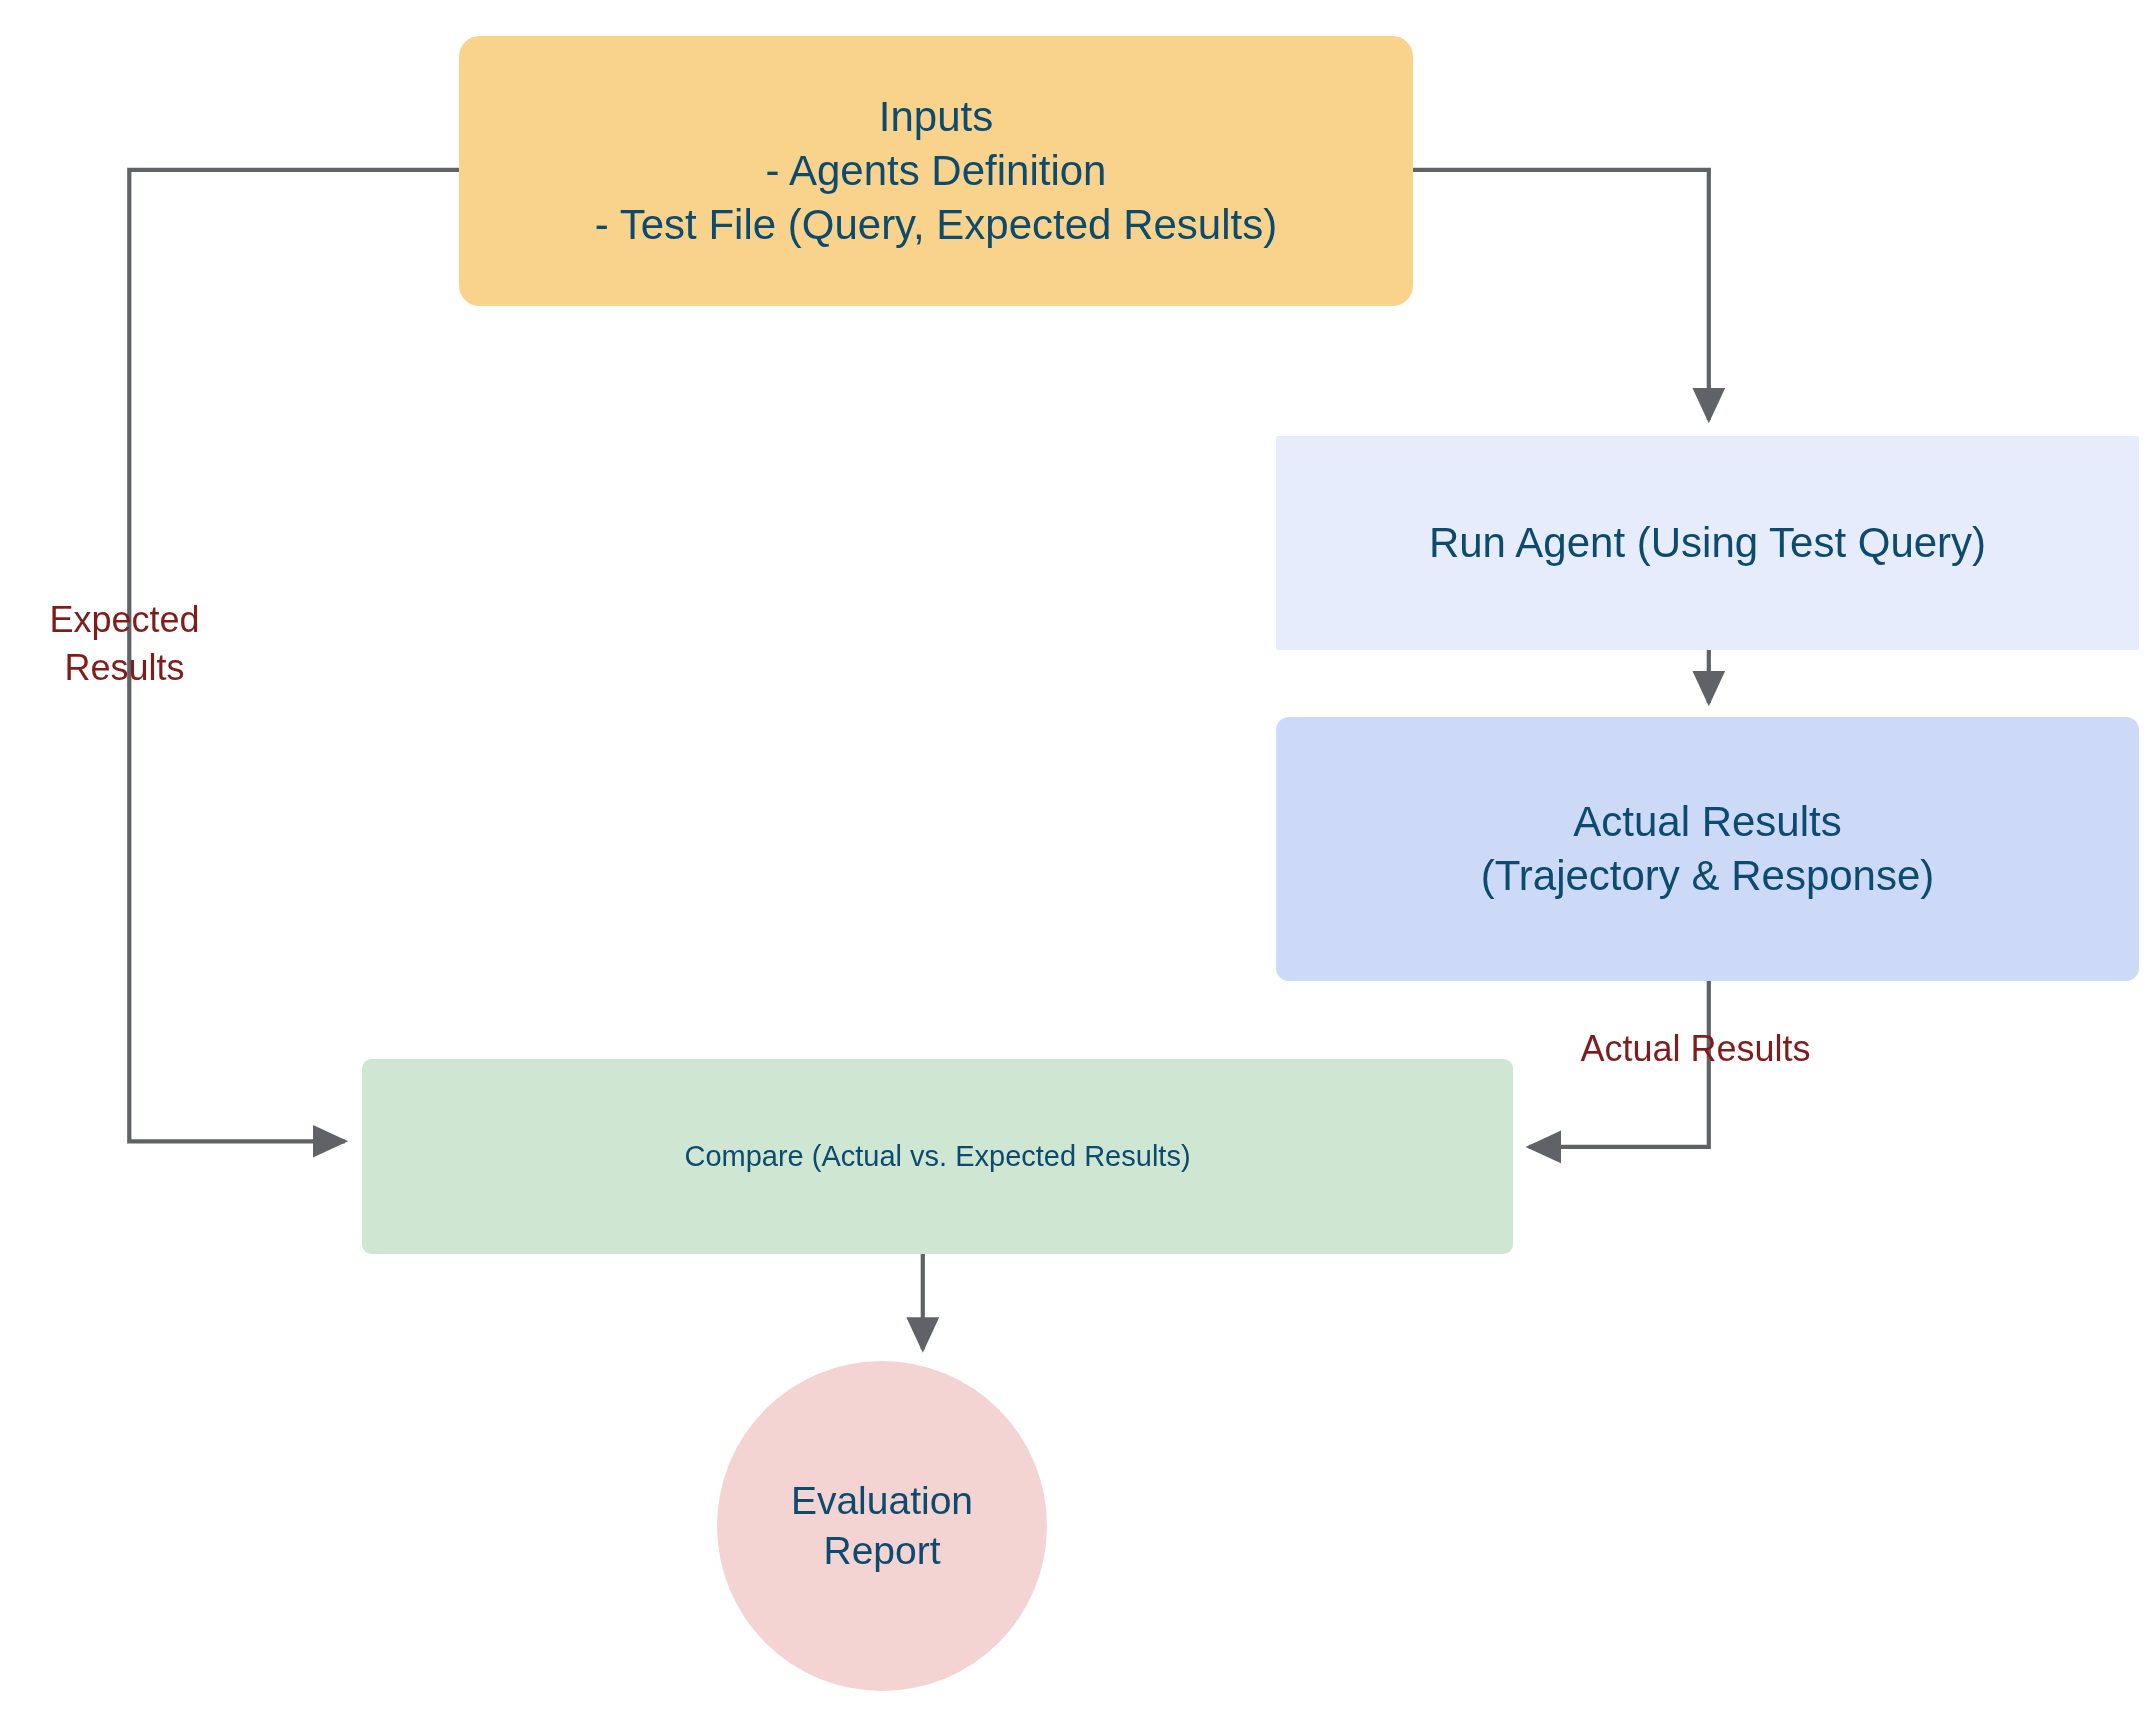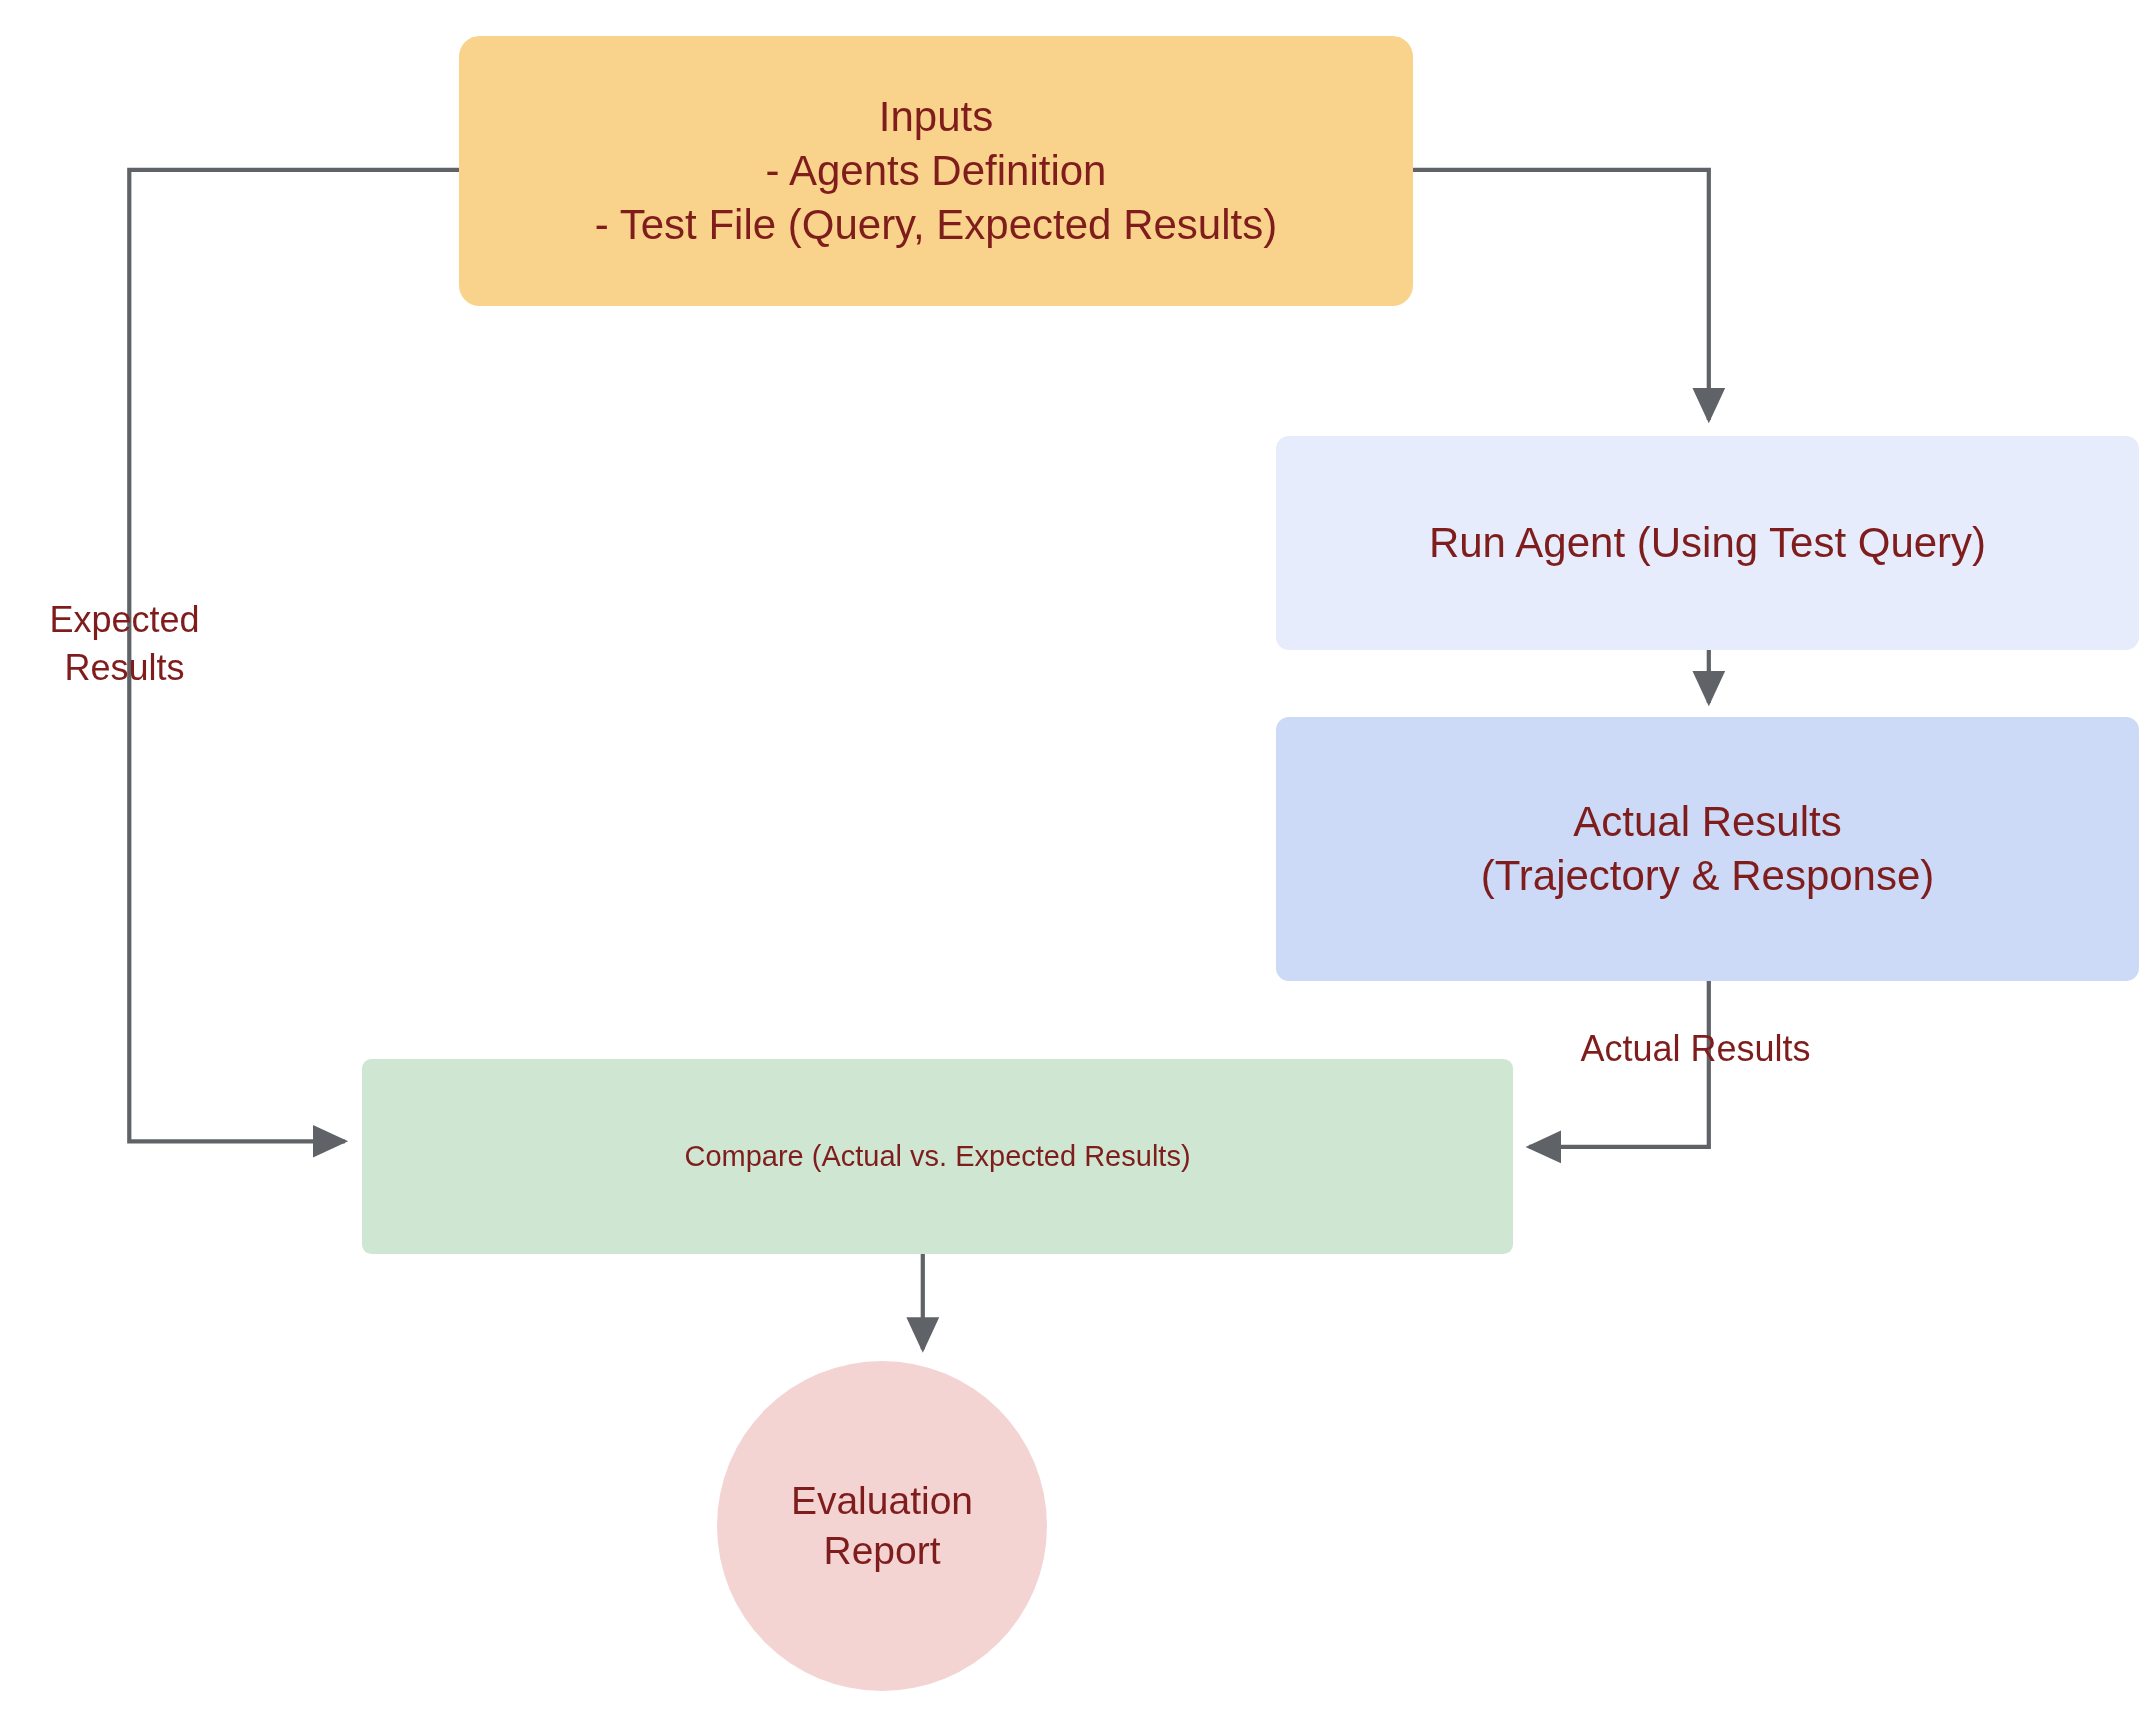--- a/index.html
+++ b/index.html
@@ -27,21 +27,21 @@
     height: 1713px;
     pointer-events: none;
   }
   .node {
     position: absolute;
     box-sizing: border-box;
     display: flex;
     align-items: center;
     justify-content: center;
     text-align: center;
-    color: #7f1d1d;
+    color: #0c4a6e;
     line-height: 1.28;
     white-space: pre-line;
   }
   .node .node-label {
     display: block;
     width: 100%;
     white-space: pre-line;
   }
 
   
@@ -55,21 +55,21 @@
     font-size: 42px;
   }
 
   
   #node-run-agent {
     left: 1276px;
     top: 436px;
     width: 863px;
     height: 214px;
     background: #e6ecfb;
-    border-radius: 13px;
+    border-radius: 2px;
     font-size: 42px;
   }
 
   
   #node-actual-results {
     left: 1276px;
     top: 717px;
     width: 863px;
     height: 264px;
     background: #ccd9f7;

